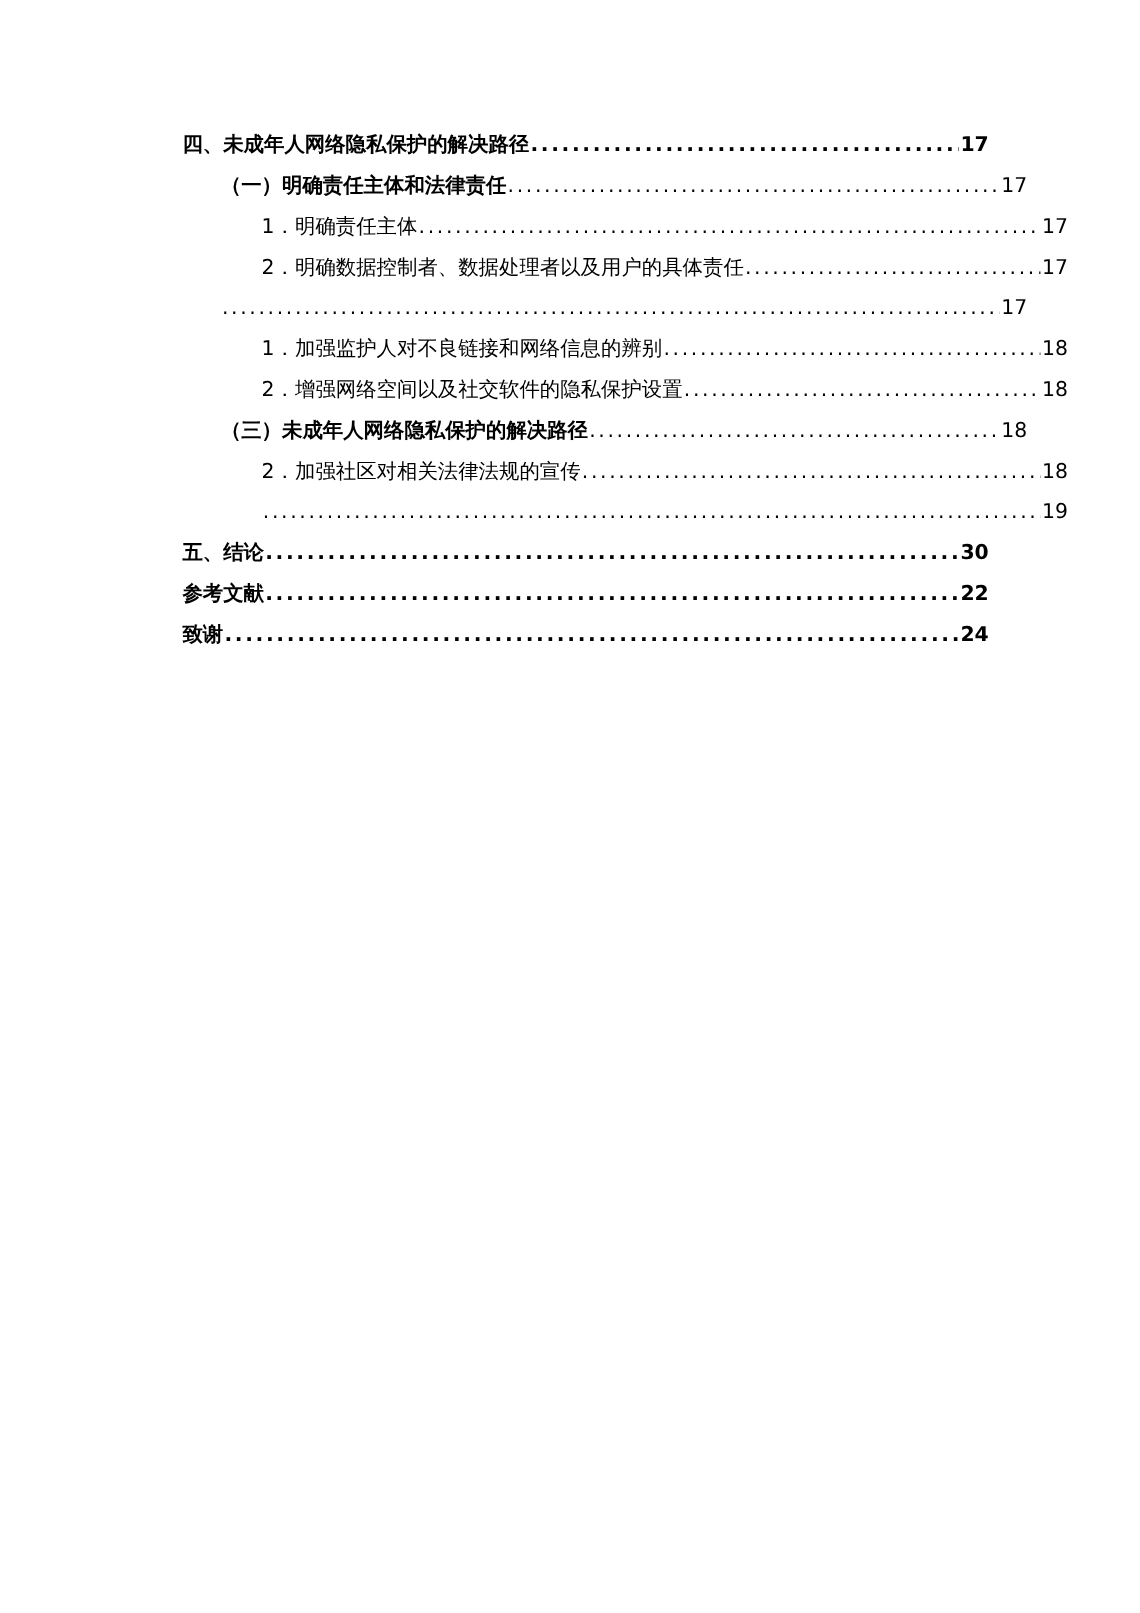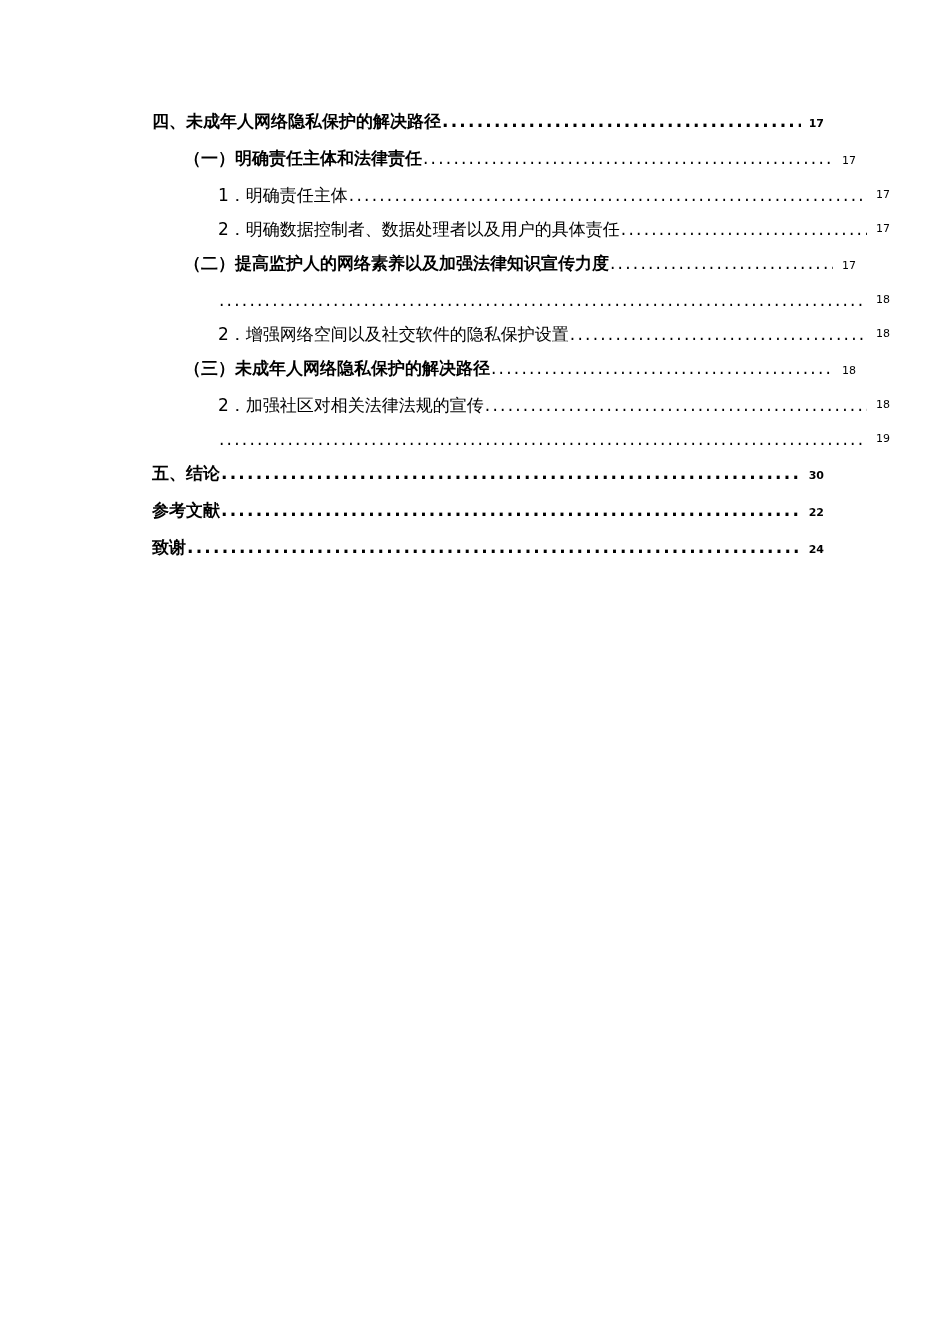--- a/index.html
+++ b/index.html
@@ -44,21 +44,21 @@
     overflow: hidden;
     white-space: nowrap;
     margin: 0 1px;
     letter-spacing: 2.2px;
     color: #000;
     font-size: 17px;
   }
   .toc-entry .page-num {
     flex: 0 0 auto;
     text-align: right;
-    font-size: 11px;
+    font-size: 17px;
     min-width: 22px;
   }
 
   
   .lvl-1 { margin-left: 0px; font-weight: bold; }
   .lvl-2 { margin-left: 32px; }
   .lvl-3 { margin-left: 66px; align-items: flex-end; }
 
   .lvl-1 .label { font-weight: bold; }
   .lvl-2 .label { font-weight: bold; }
@@ -83,25 +83,25 @@
         <span class="label">1．明确责任主体</span>
         <span class="leader">...........................................................................................................................................</span>
         <span class="page-num">17</span>
       </div>
       <div class="toc-entry lvl-3">
         <span class="label">2．明确数据控制者、数据处理者以及用户的具体责任</span>
         <span class="leader">...........................................................................................................................................</span>
         <span class="page-num">17</span>
       </div>
       <div class="toc-entry lvl-2">
-        <span class="label">（二）提高监护人的网络素养以及加强法律知识宣传力度</span>
         <span class="leader">...........................................................................................................................................</span>
         <span class="page-num">17</span>
       </div>
       <div class="toc-entry lvl-3">
+        <span class="label">1．加强监护人对不良链接和网络信息的辨别</span>
         <span class="leader">...........................................................................................................................................</span>
         <span class="page-num">18</span>
       </div>
       <div class="toc-entry lvl-3">
         <span class="label">2．增强网络空间以及社交软件的隐私保护设置</span>
         <span class="leader">...........................................................................................................................................</span>
         <span class="page-num">18</span>
       </div>
       <div class="toc-entry lvl-2">
         <span class="label">（三）未成年人网络隐私保护的解决路径</span>

